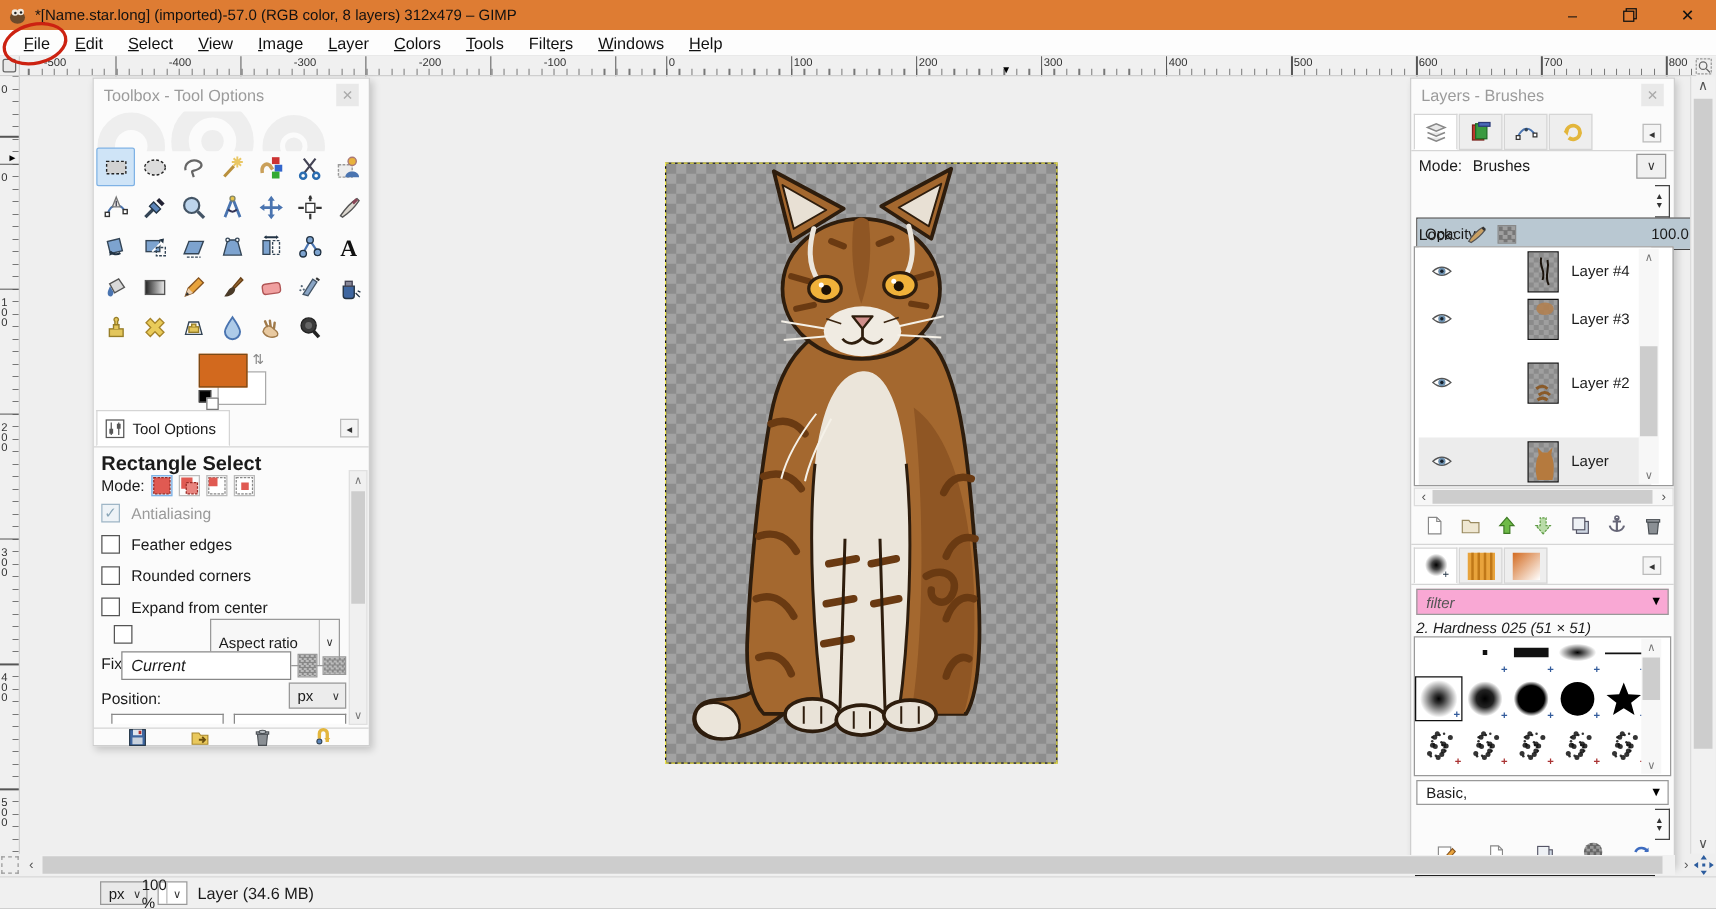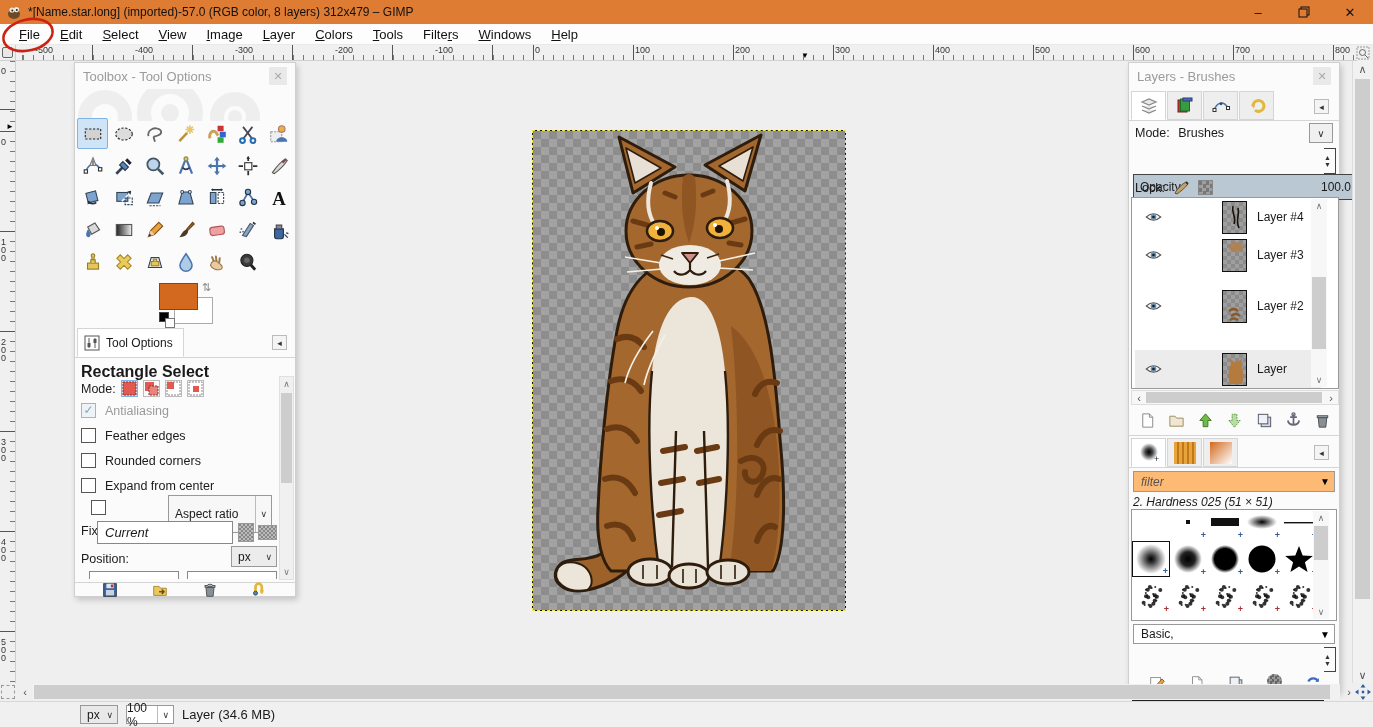--- a/index.html
+++ b/index.html
@@ -867,21 +867,21 @@
                 <stop offset="1" stop-color="#fff"></stop>
               </linearGradient>
             </defs>
             <rect width="22" height="22" fill="url(#bt3)"></rect>
           </svg>
         </div>
       </div>
     <div class="detach" style="right:10px;top:382px;">◂</div>
     <div class="h-sep" style="top:404px;"></div>
 
-    <div class="combo abs" style="left:4px;top:408px;width:202px;height:21px;padding-left:7px;background:#fdba74;">
+    <div class="combo abs" style="left:4px;top:408px;width:202px;height:21px;padding-left:7px;background:#f9a8d4;">
       <span style="font-style:italic;color:#555;">filter</span>
       <span class="arr" style="font-size:10px;color:#000;">▼</span>
     </div>
     <div class="abs" style="left:4px;top:432px;font-size:12px;font-style:italic;">2. Hardness 025 (51 × 51)</div>
 
     <div class="abs" id="brushGrid" style="left:2px;top:446px;width:206px;height:112px;background:#fff;border:1px solid #999;overflow:hidden;">
         <div class="bcell" style="left: 37px; top: -6px;">
           <svg width="4" height="4">
             <rect width="4" height="4" fill="#111"></rect>
           </svg>
@@ -1164,19 +1164,19 @@
     <svg width="18" height="18" viewBox="0 0 18 18">
         <path d="M9 1 L11.5 4.5 H6.5 Z M9 17 L6.5 13.5 H11.5 Z M1 9 L4.5 6.5 V11.5 Z M17 9 L13.5 11.5 V6.5 Z M7.8 7.8 H10.2 V10.2 H7.8 Z" fill="#2d5d9e"></path>
       </svg>
   </span>
 
   <div class="statusbar">
     <div class="combo" style="margin-left:80px;width:38px;height:19px;padding-left:6px;background:#e9e9e9;">
       <span>px</span>
       <span class="arr">∨</span>
     </div>
-    <div class="combo" style="margin-left:8px;width:48px;height:19px;background:#fff;justify-content:space-between;">
+    <div class="combo" style="margin-left:8px;width:24px;height:19px;background:#fff;justify-content:flex-end;">
       <span>100 %</span>
       <span class="arr" style="border-left:1px solid #bbb;align-self:stretch;display:flex;align-items:center;">∨</span>
     </div>
     <span style="margin-left:8px;font-size:13px;">Layer (34.6 MB)</span>
   </div>
 </div>
 
 </body></html>

